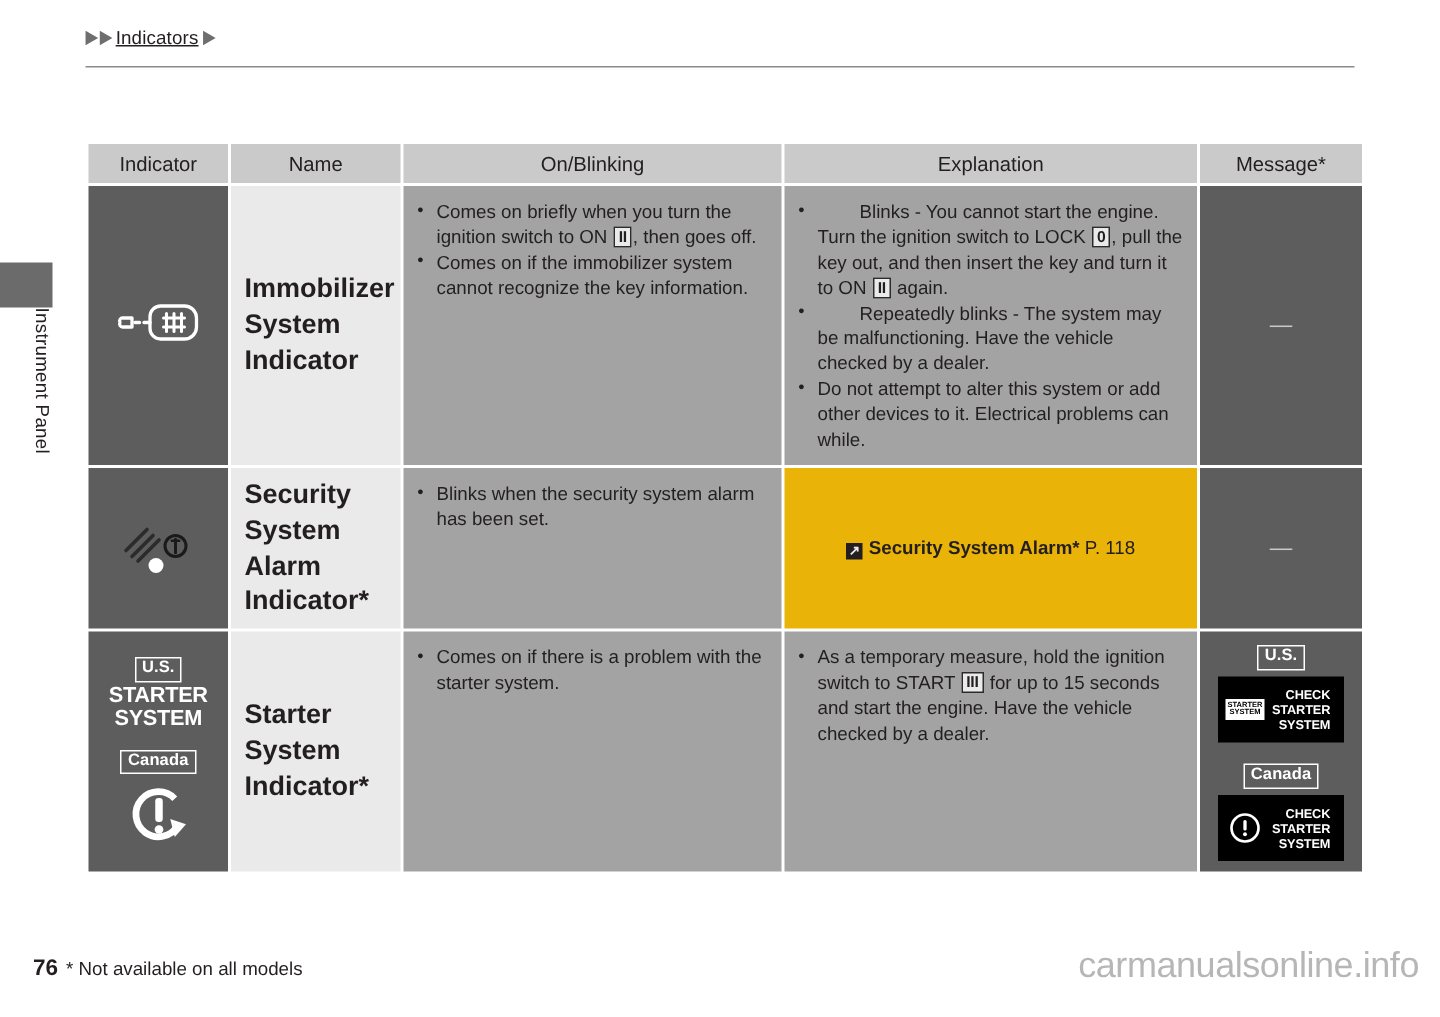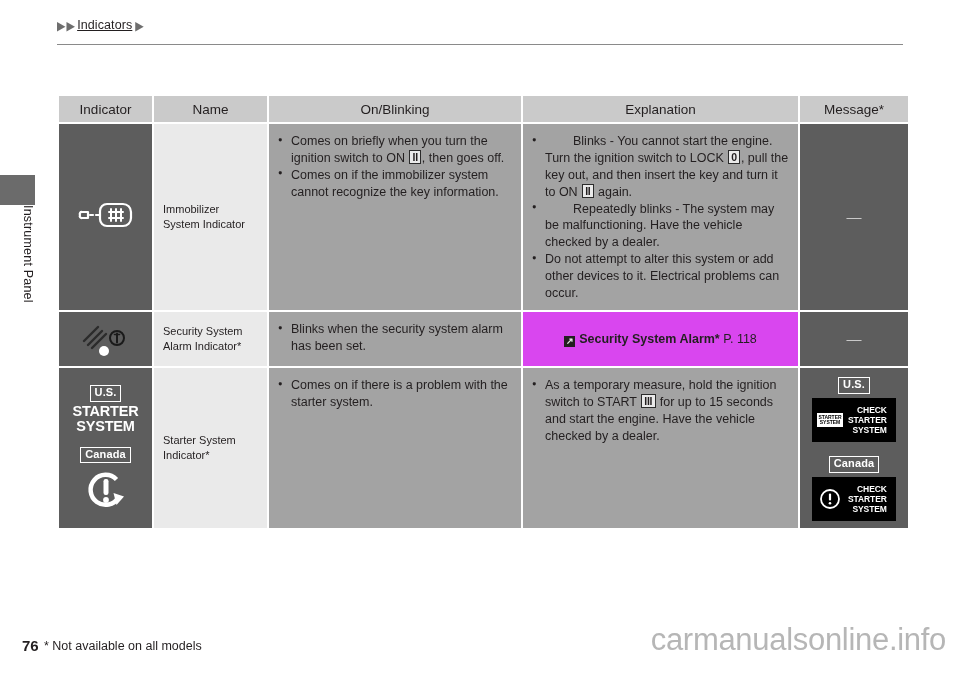--- a/index.html
+++ b/index.html
@@ -93,34 +93,35 @@
 
   .cell-icon {
     background: #5d5d5d;
     text-align: center;
     vertical-align: middle !important;
     position: relative;
   }
   .cell-light {
     background: #eaeaea;
     vertical-align: middle !important;
-    font-size: 11px;
+    font-size: 18px;
     line-height: 1.32;
     padding: 6px 8px 6px 9px !important;
     color: #231f20;
+    font-weight: bold;
   }
   .cell-body {
     background: #a3a3a3;
     font-size: 12.5px;
     line-height: 1.35;
     padding: 9px 9px 8px 9px !important;
     color: #231f20;
   }
   .cell-dash-light {
-    background: #d946ef;
+    background: #eab308;
     text-align: center;
     vertical-align: middle !important;
     color: #555;
   }
   .cell-dark {
     background: #5d5d5d;
     text-align: center;
     vertical-align: middle !important;
   }
   .dash { display: inline-block; color: #3a3a3a; font-size: 15px; line-height: 1; }
@@ -253,21 +254,21 @@
   }
   #footnote {
     position: absolute;
     left: 44px; bottom: 25px;
     font-size: 12.5px;
     color: #231f20;
   }
   #watermark {
     position: absolute;
     right: 14px; bottom: 20px;
-    font-size: 31px;
+    font-size: 24px;
     color: #b6b6b6;
     font-family: "Liberation Sans", sans-serif;
     letter-spacing: -.3px;
   }
 </style>
 </head>
 <body>
 
 <div id="breadcrumb-bar">
   <div id="breadcrumb">
@@ -328,21 +329,21 @@
       <td class="cell-body">
         <ul class="bullets">
           <li>Comes on briefly when you turn the ignition switch to ON <span class="ign">II</span>, then goes off.</li>
           <li>Comes on if the immobilizer system cannot recognize the key information.</li>
         </ul>
       </td>
       <td class="cell-body">
         <ul class="bullets">
           <li><span class="bold">Blinks</span> - You cannot start the engine. Turn the ignition switch to LOCK <span class="ign">0</span>, pull the key out, and then insert the key and turn it to ON <span class="ign">II</span> again.</li>
           <li><span class="bold">Repeatedly blinks</span> - The system may be malfunctioning. Have the vehicle checked by a dealer.</li>
-          <li>Do not attempt to alter this system or add other devices to it. Electrical problems can occur.</li>
+          <li>Do not attempt to alter this system or add other devices to it. Electrical problems can while.</li>
         </ul>
       </td>
       <td class="cell-dark">
         <span class="dash-on-dark">—</span>
       </td>
     </tr>
 
     <tr>
       <td class="cell-icon" style="height:54px">
         <span class="icon-wrap">

